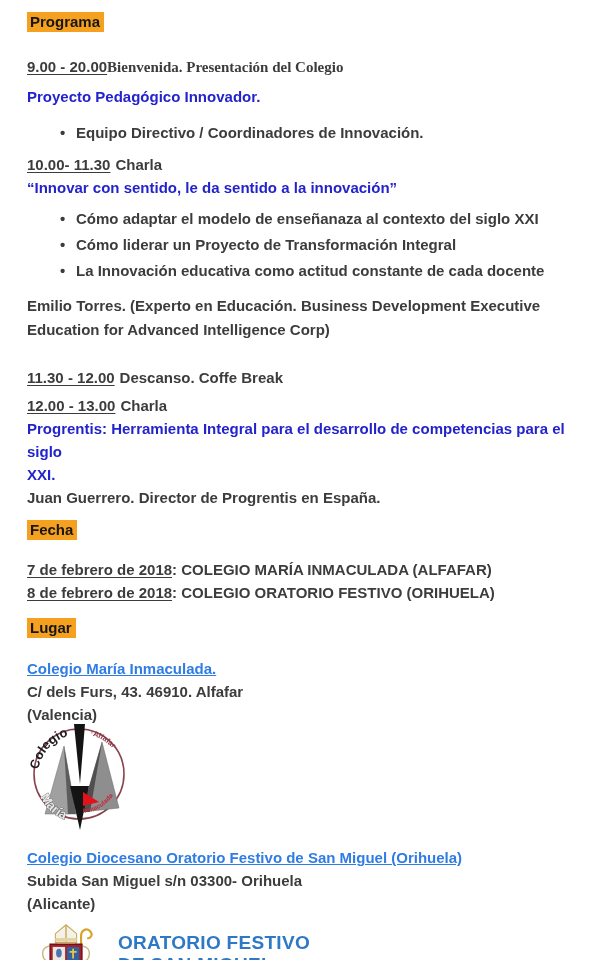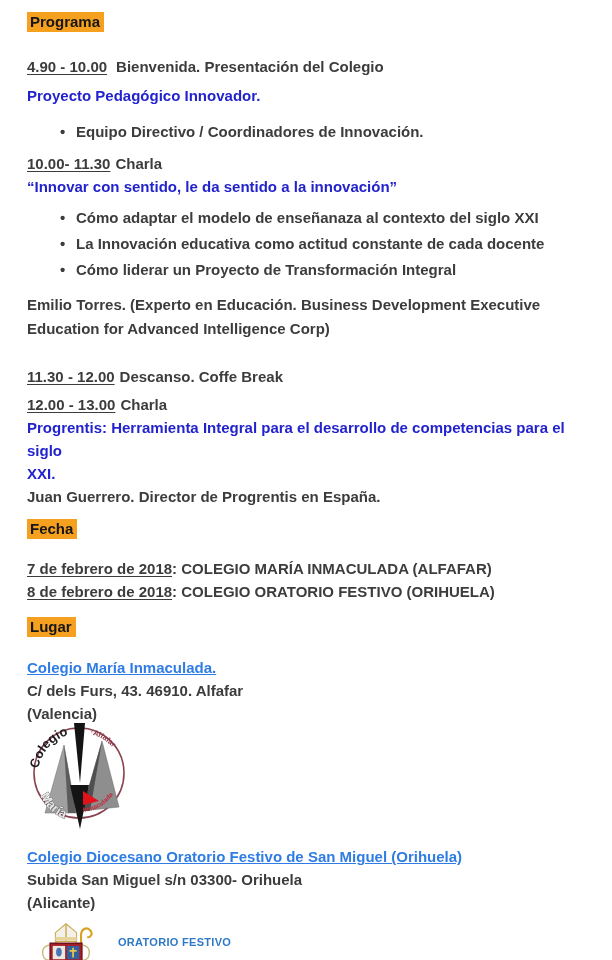--- a/index.html
+++ b/index.html
@@ -9,63 +9,63 @@
     box-sizing:border-box;
     padding:12px 40px 0 27px;
     font-family:"Liberation Sans", sans-serif;
     font-size:15px;font-weight:700;color:#3c3c3c;
     background:#ffffff;
   }
   p{margin:0;line-height:23px;}
   .hl{display:inline-block;background:#f5a11f;color:#161616;padding:1px 4px 2px 3px;}
   .time{text-decoration:underline;text-underline-offset:2px;}
   .t-gap{margin-left:5px;}
-  .t-gap-wide{margin-left:9px;}
+  .t-gap-wide{font-family:Liberation Serif, serif;}
   .blue{color:#2323cd;}
   ul{list-style:none;margin:0;padding:0 0 0 33px;}
   li{position:relative;line-height:23px;margin-bottom:3px;padding-left:16px;}
   li::before{content:"\2022";position:absolute;left:0;top:0;}
   .speaker{line-height:24px;}
   .venue-link{color:#2f7ce5;text-decoration:underline;font-weight:700;cursor:pointer;}
   .mt6{margin-top:6px;}  .mt7{margin-top:12px;}  .mt8{margin-top:8px;}
   .mt9{margin-top:9px;}  .mt11{margin-top:11px;} .mt12{margin-top:24px;}
   .mt13{margin-top:13px;} .mt14{margin-top:14px;} .mt15{margin-top:5px;}
   .mt18{margin-top:18px;} .mt19{margin-top:19px;} .mt23{margin-top:23px;}
   .logo1{display:block;margin:-6px 0 0 -4px;}
   .crest-row{display:flex;align-items:center;gap:13px;margin-top:8px;}
-  .crest-title{color:#2e79c5;font-size:11px;line-height:22px;letter-spacing:0.3px;font-weight:700;}
+  .crest-title{color:#2e79c5;font-size:19px;line-height:22px;letter-spacing:0.3px;font-weight:700;}
   svg{font-family:"Liberation Sans", sans-serif;}
 </style>
 </head>
 <body>
 
 <div class="doc">
 
   <div>
     <span class="hl">Programa</span>
   </div>
 
   <p class="mt23">
-    <span class="time">4.90 - 10.00</span><span class="t-gap-wide">Bienvenida. Presentación del Colegio</span>
+    <span class="time">9.00 - 20.00</span><span class="t-gap-wide">Bienvenida. Presentación del Colegio</span>
   </p>
   <p class="blue mt6">Proyecto Pedagógico Innovador.</p>
 
   <ul class="mt13">
     <li>Equipo Directivo / Coordinadores de Innovación.</li>
   </ul>
 
   <p class="mt9">
     <span class="time">10.00- 11.30</span><span class="t-gap">Charla</span>
   </p>
   <p class="blue">“Innovar con sentido, le da sentido a la innovación”</p>
 
   <ul class="mt8">
     <li>Cómo adaptar el modelo de enseñanaza al contexto del siglo XXI</li>
+    <li>Cómo liderar un Proyecto de Transformación Integral</li>
     <li>La Innovación educativa como actitud constante de cada docente</li>
-    <li>Cómo liderar un Proyecto de Transformación Integral</li>
   </ul>
 
   <p class="speaker mt7">
     <span>Emilio Torres. (Experto en Educación. Business Development Executive</span><br>
     <span>Education for Advanced Intelligence Corp)</span>
   </p>
 
   <p class="mt12">
     <span class="time">11.30 - 12.00</span><span class="t-gap">Descanso. Coffe Break</span>
   </p>

